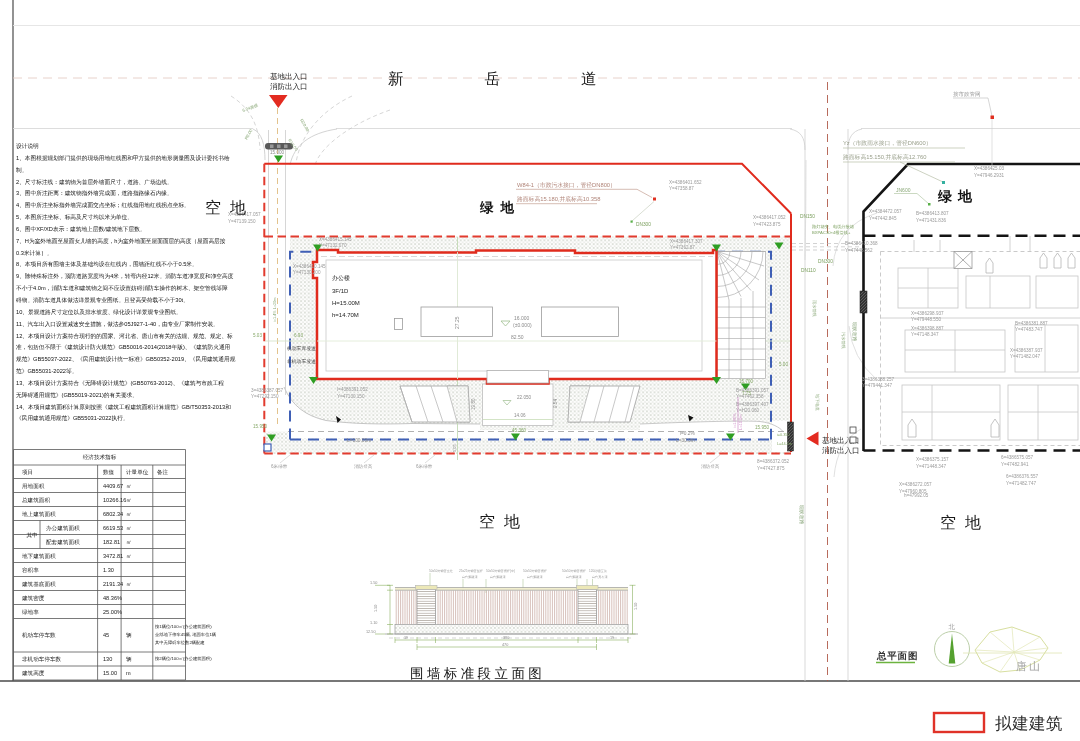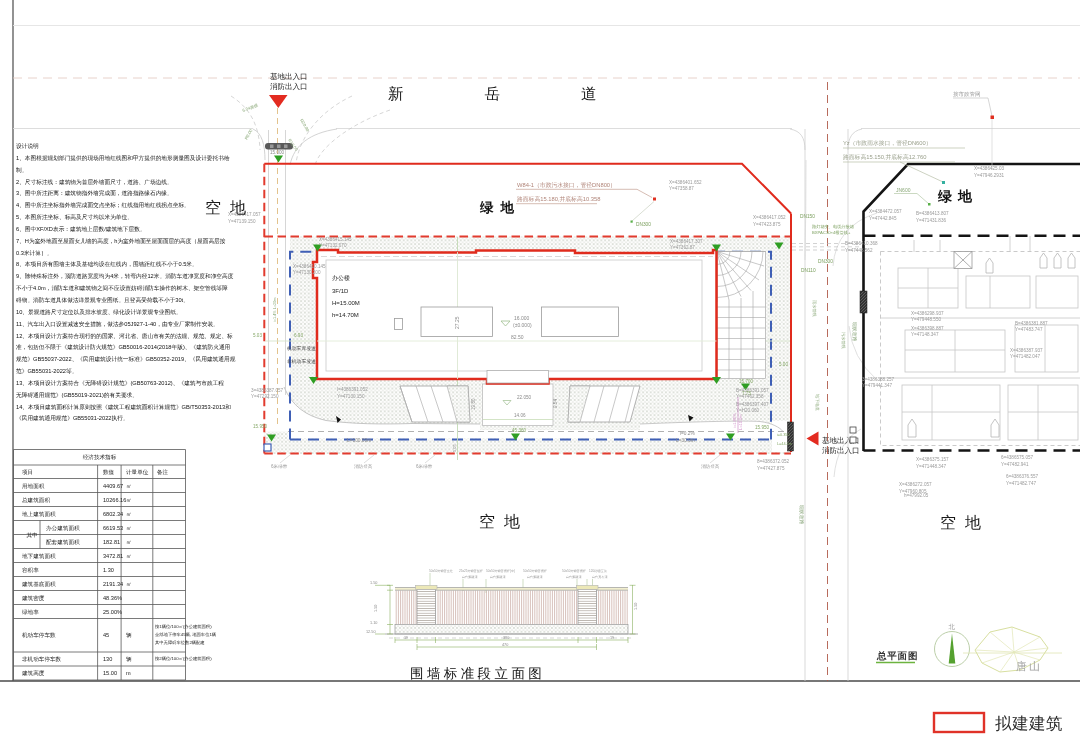--- a/index.html
+++ b/index.html
@@ -548,21 +548,21 @@
 <text x="103.0" y="675.1" font-size="5.6">15.00</text>
 <text x="126.0" y="675.1" font-size="5.6">m</text>
 </g>
 
 <g>
   <rect x="934" y="713" width="50" height="19" fill="#fff" stroke="#e03228" stroke-width="2.4"></rect>
   <text x="995" y="729" font-size="16.5" fill="#2b2b2b" letter-spacing="0.5">拟建建筑</text>
 </g>
 </svg>
 
-<div class="abs" style="left:388px;top:69px;font-size:15.5px;color:#1a1a1a;letter-spacing:81px;white-space:nowrap;margin-top:15px;">新岳道</div>
+<div class="abs" style="left:388px;top:69px;font-size:15.5px;color:#1a1a1a;letter-spacing:81px;white-space:nowrap;">新岳道</div>
 
 <div class="abs" style="left:205px;top:198px;font-size:16px;color:#1a1a1a;letter-spacing:9px;white-space:nowrap;">空地</div>
 
 <div class="abs" style="left:480px;top:199px;font-size:13.5px;color:#111;font-weight:bold;letter-spacing:7px;white-space:nowrap;">绿地</div>
 
 <div class="abs" style="left:938px;top:188px;font-size:14px;color:#111;font-weight:bold;letter-spacing:6px;white-space:nowrap;">绿地</div>
 
 <div class="abs" style="left:479px;top:512px;font-size:16px;color:#1a1a1a;letter-spacing:9px;white-space:nowrap;">空地</div>
 
 <div class="abs" style="left:940px;top:513px;font-size:16px;color:#1a1a1a;letter-spacing:9px;white-space:nowrap;">空地</div>

